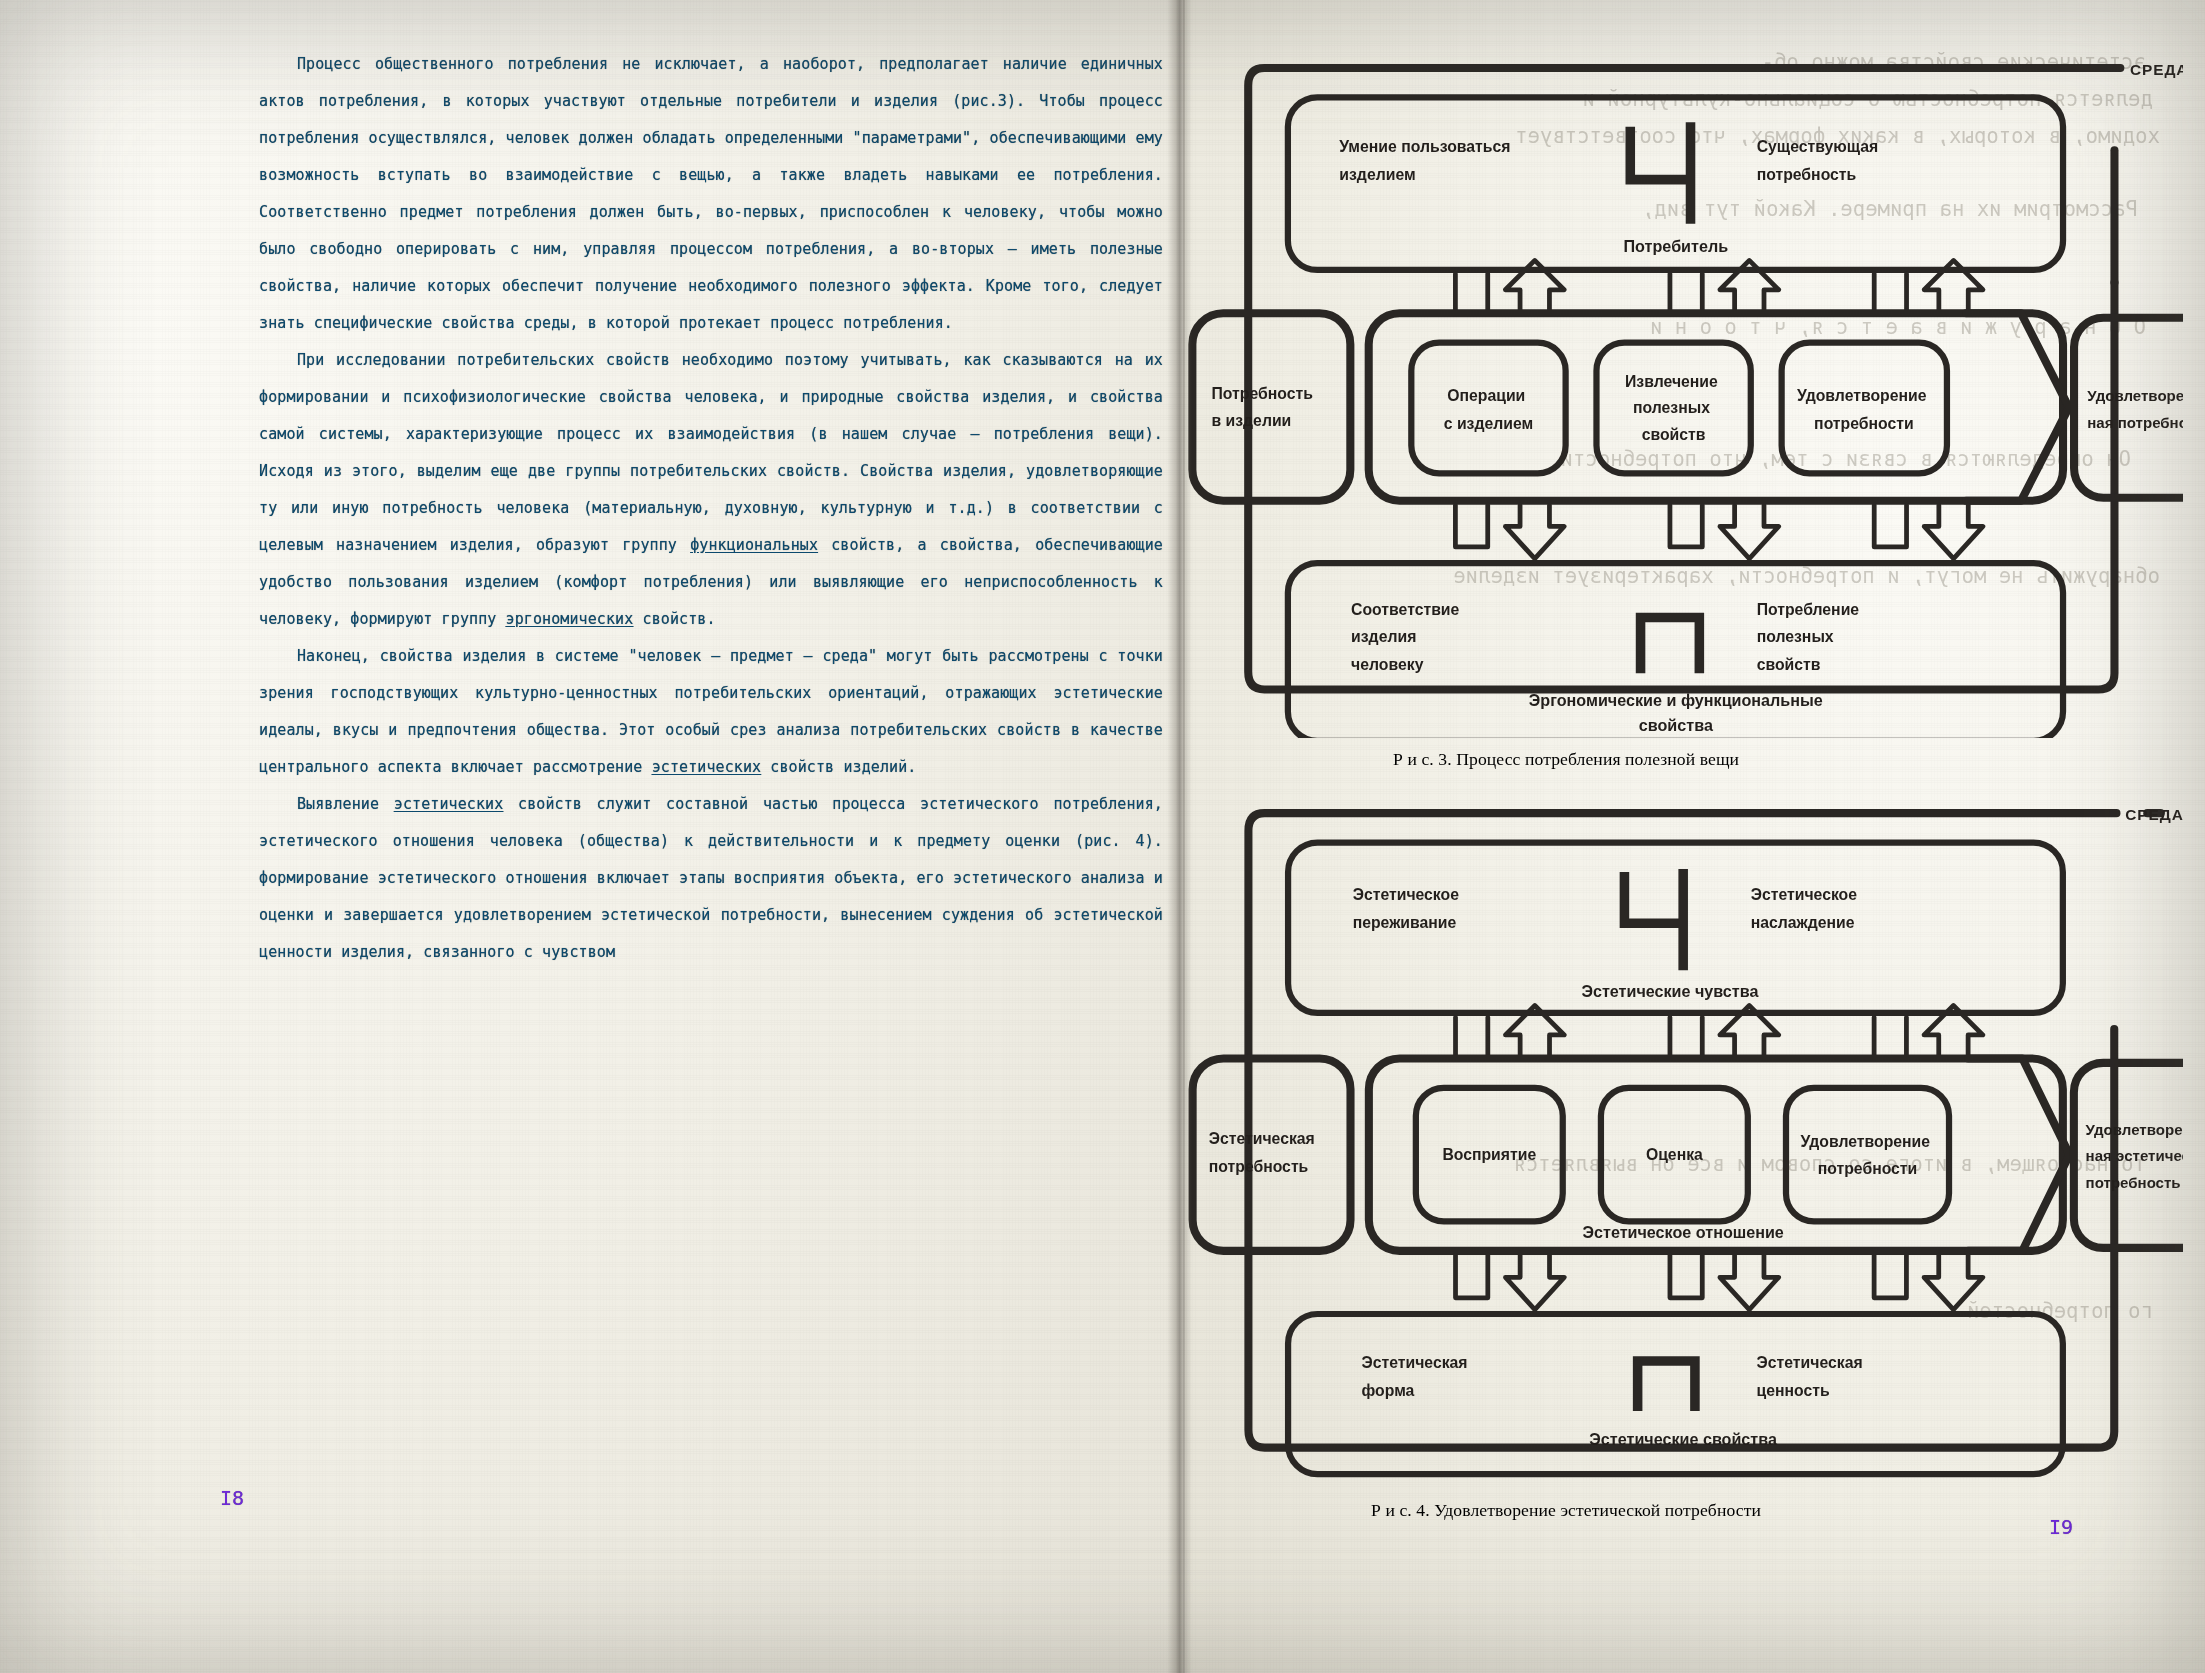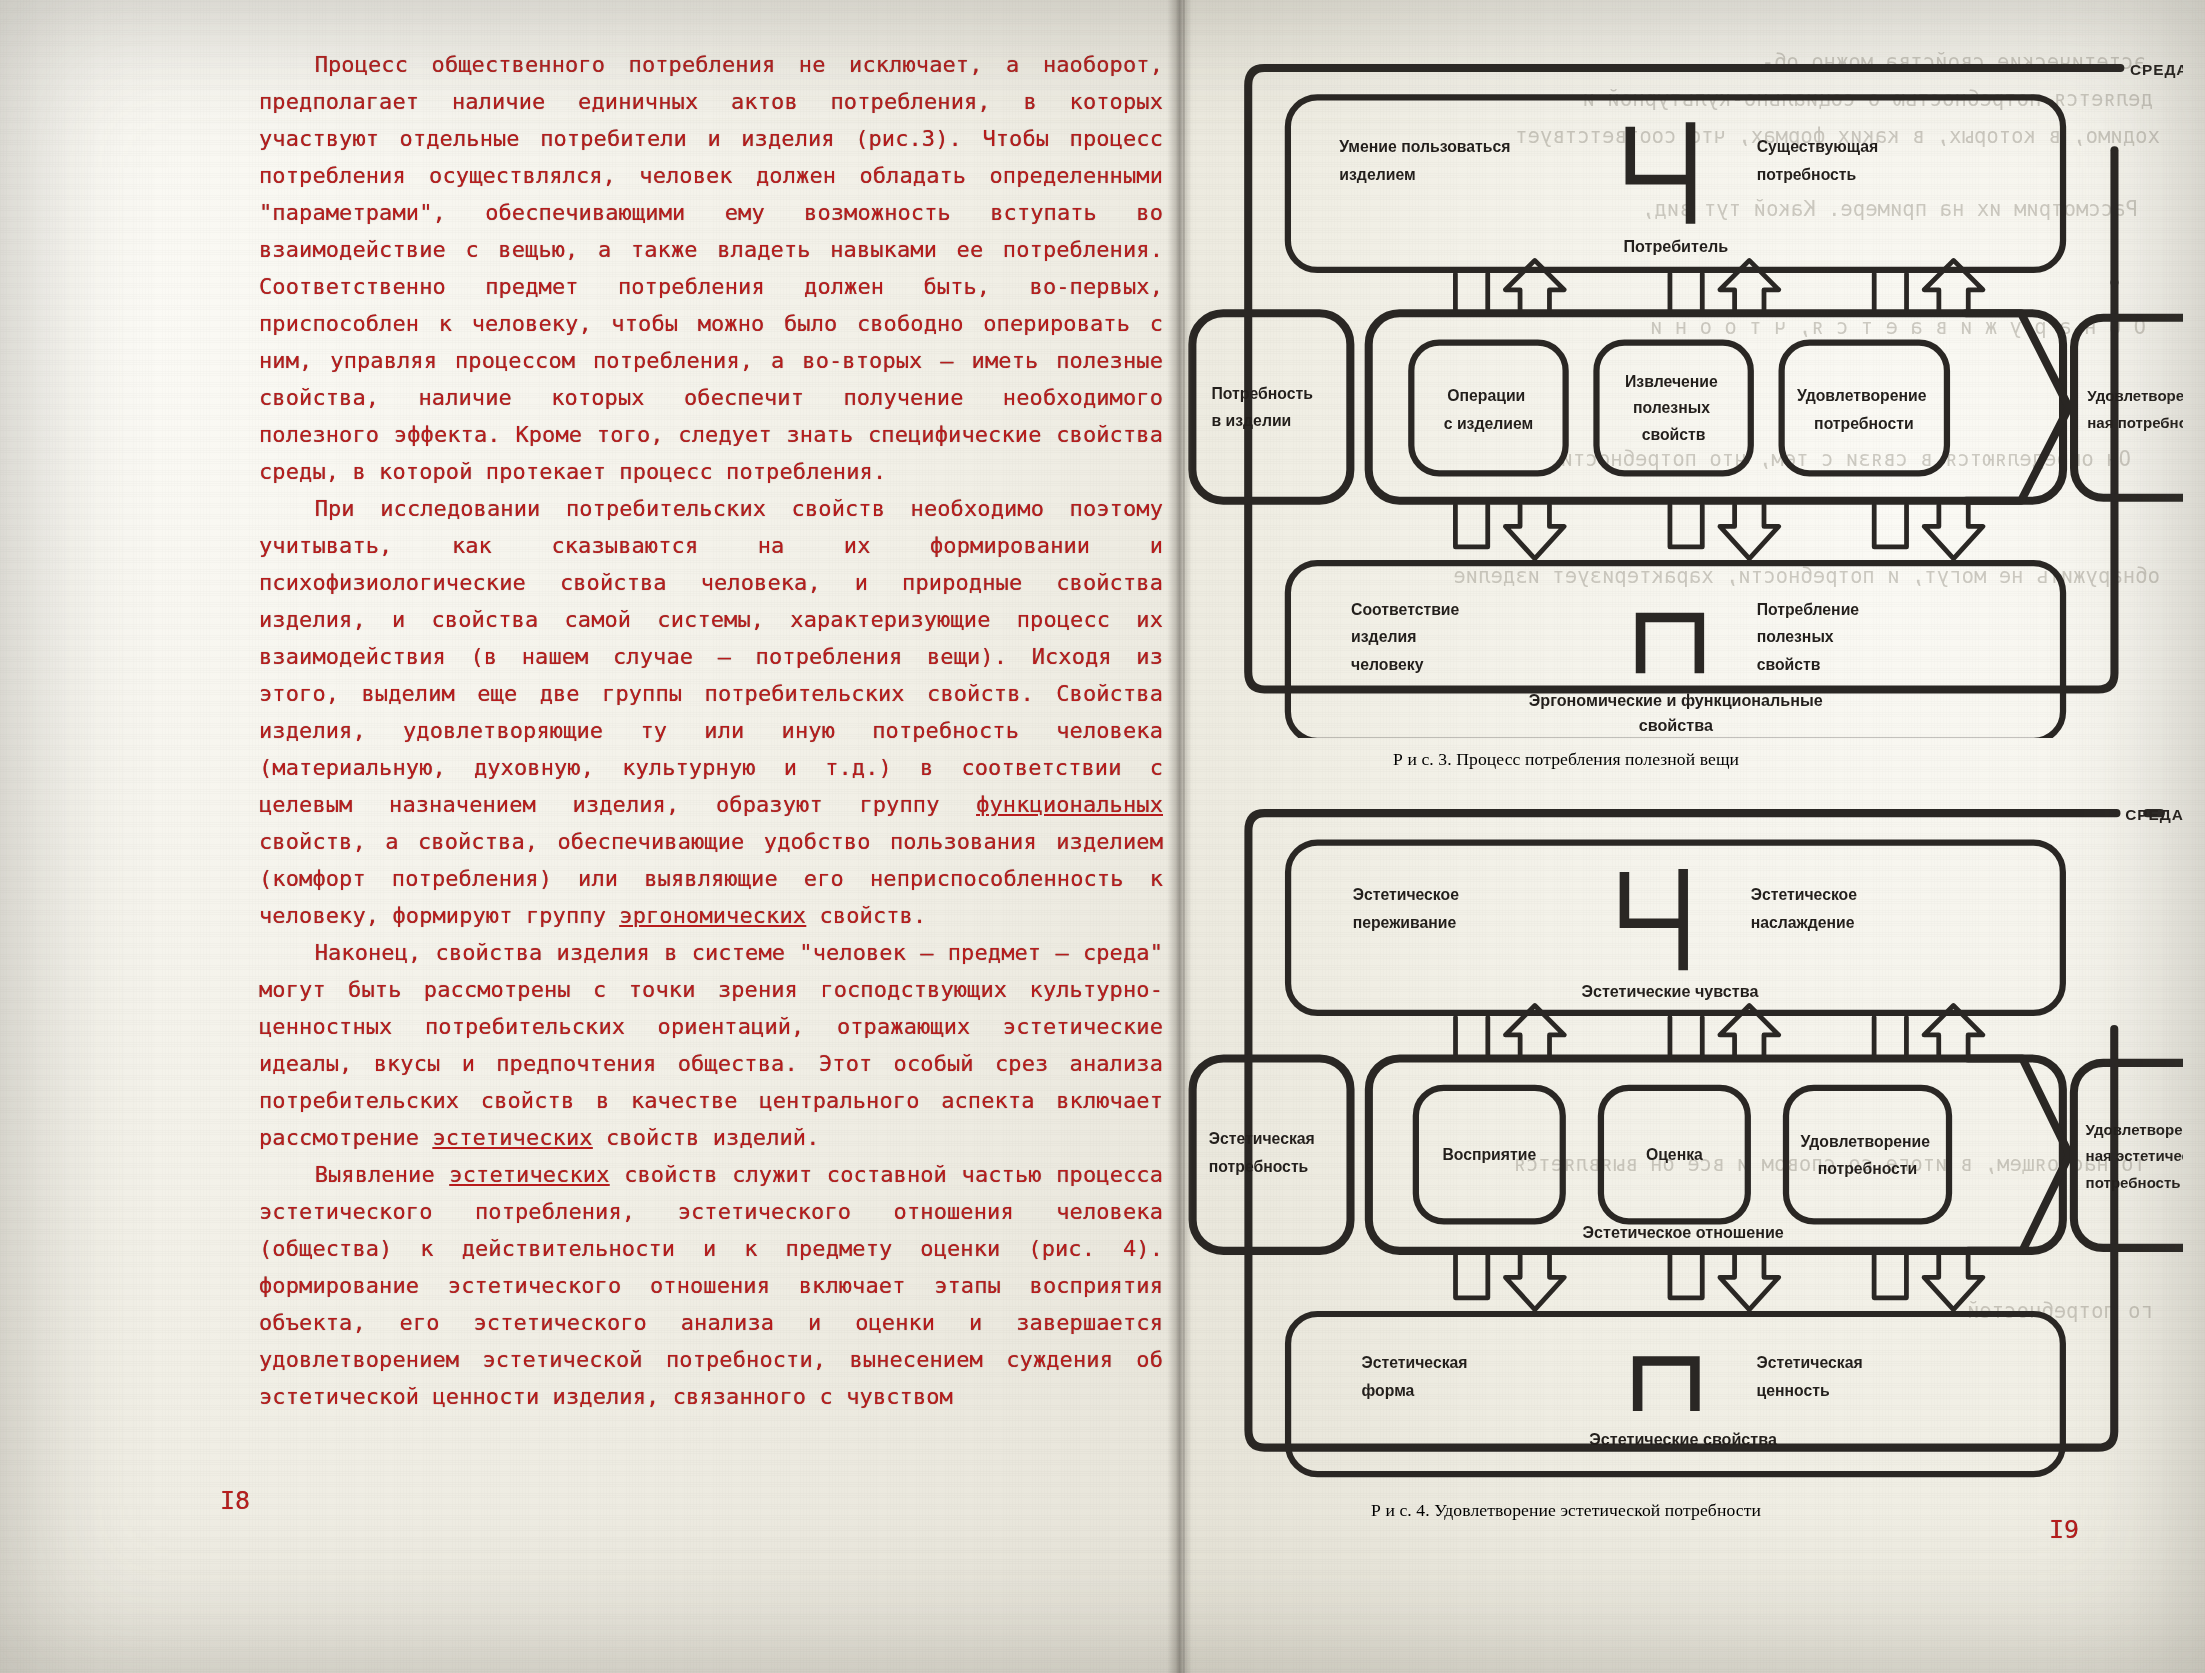--- a/index.html
+++ b/index.html
@@ -46,35 +46,35 @@
   .vignette{
     position:absolute;inset:0;pointer-events:none;
     box-shadow: inset 0 0 140px rgba(80,76,68,.35);
   }
 
   
   .typedblock{
     position:absolute;
     left:259px;top:46px;width:904px;
     font-family:"DejaVu Sans Mono","Liberation Mono",monospace;
-    font-size:22px;
+    font-size:15px;
     line-height:37px;
     letter-spacing:0.1px;
-    color:#b91c1c;
+    color:#0c4a6e;
     text-align:justify;
     text-shadow:0 0 0.8px rgba(40,38,33,.65);
   }
   .typedblock p{margin:0;}
   .typedblock .ind{display:inline-block;width:4.2ch;}
   .typedblock u{text-underline-offset:2.2px;}
 
   .pagenum{
     position:absolute;
     font-family:"DejaVu Sans Mono","Liberation Mono",monospace;
-    font-size:25px;color:#b91c1c;
+    font-size:20px;color:#6d28d9;
     text-shadow:0 0 0.7px rgba(40,38,33,.6);
   }
   .pagenum.left{left:220px;top:1486px;}
   .pagenum.right{left:2049px;top:1515px;}
 
   
   .ghost{
     position:absolute;
     font-family:"DejaVu Sans Mono","Liberation Mono",monospace;
     font-size:20.6px;line-height:37px;

